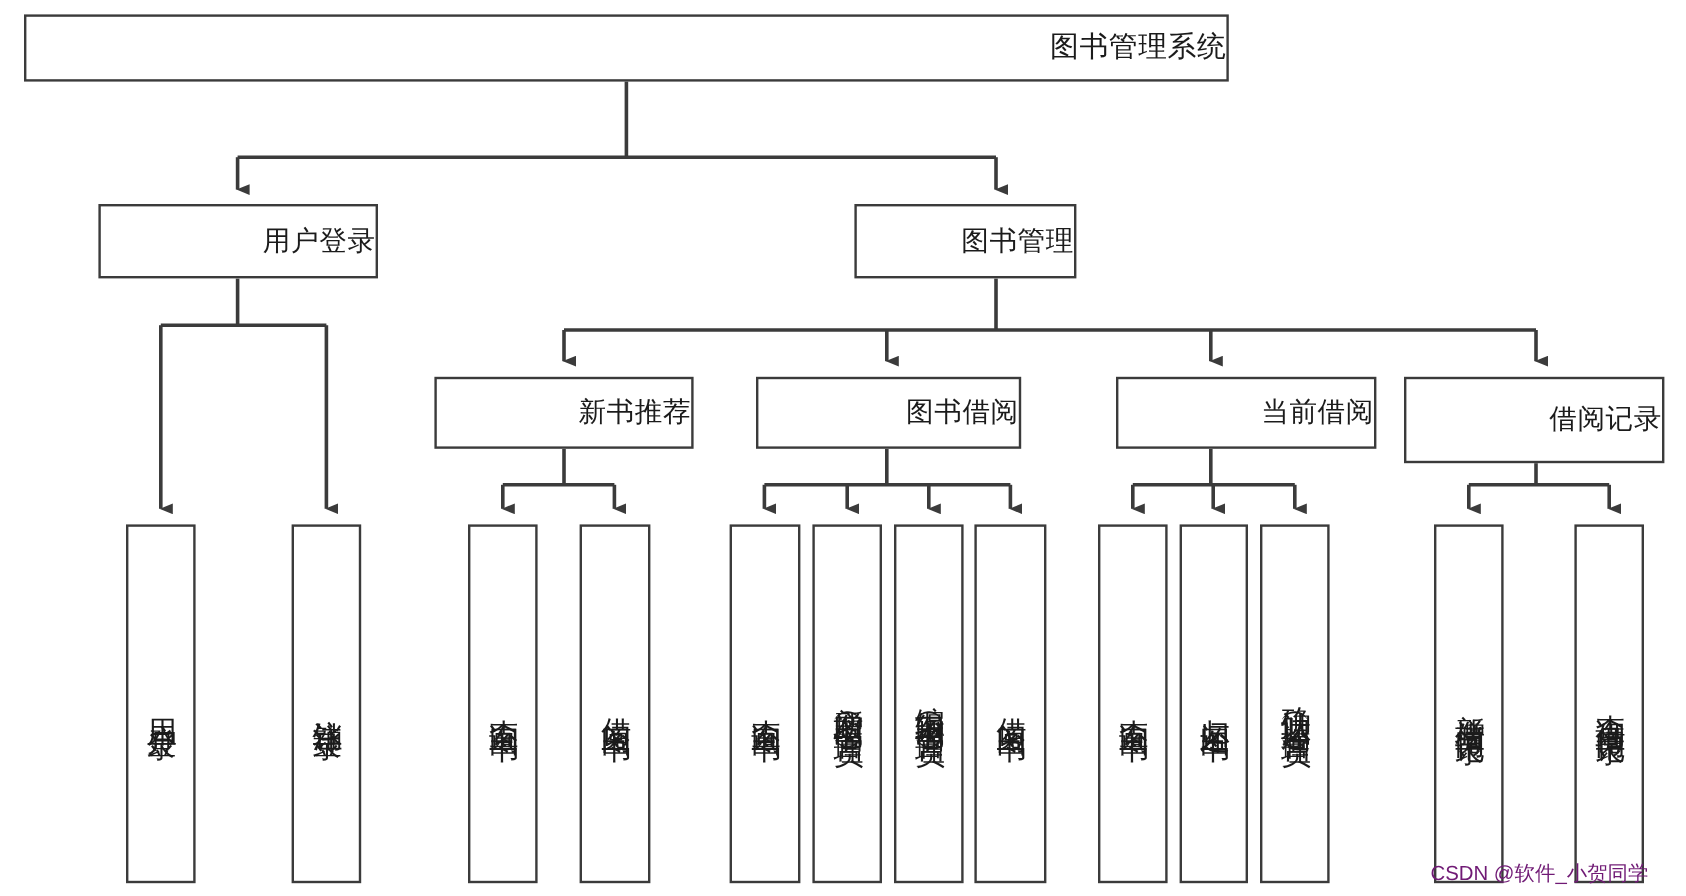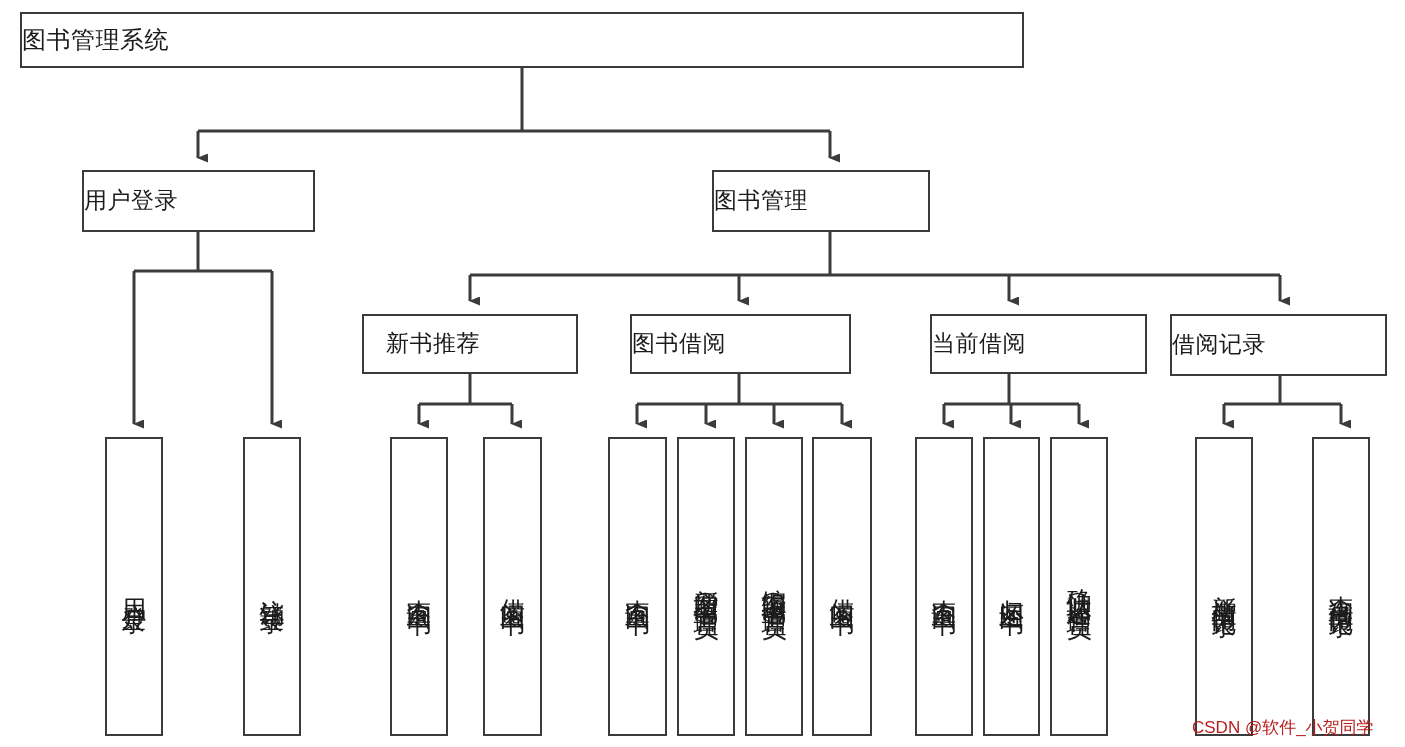--- a/index.html
+++ b/index.html
@@ -25,21 +25,21 @@
     height: 747px;
     pointer-events: none;
   }
   .node {
     position: absolute;
     box-sizing: border-box;
     background: #ffffff;
     border: 2px solid #3b3b3b;
     display: flex;
     align-items: center;
-    justify-content: flex-start;
+    justify-content: flex-end;
     color: #1b1b1b;
     z-index: 2;
   }
   .node .label {
     display: block;
     text-align: center;
     line-height: 1.18;
     letter-spacing: 0.5px;
   }
   
@@ -56,21 +56,21 @@
   .node.vert .label {
     writing-mode: vertical-rl;
     text-orientation: upright;
     font-size: 25px;
     line-height: 1.0;
     letter-spacing: 4px;
     max-height: 100%;
   }
   .watermark {
     position: absolute;
-    color: #b91c1c;
+    color: #701a75;
     font-size: 17px;
     white-space: nowrap;
     z-index: 5;
     font-family: "Liberation Sans", "DejaVu Sans", sans-serif;
   }
 </style>
 </head>
 <body>
 
 <div id="canvas">
@@ -126,37 +126,37 @@
   </svg>
 
   <div class="node horiz root" style="left:20px; top:12px; width:1004px; height:56px;">
     <span class="label">图书管理系统</span>
   </div>
 
   <div class="node horiz" style="left:82px; top:170px; width:233px; height:62px;">
     <span class="label">用户登录</span>
   </div>
 
-  <div class="node horiz" style="left:712px; top:170px; width:218px; height:62px;">
+  <div class="node horiz" style="left:712px; top:170px; width:185px; height:62px;">
     <span class="label">图书管理</span>
   </div>
 
   <div class="node horiz" style="left:362px; top:314px; width:216px; height:60px;padding-left:22px;">
     <span class="label">新书推荐</span>
   </div>
 
   <div class="node horiz" style="left:630px; top:314px; width:221px; height:60px;">
     <span class="label">图书借阅</span>
   </div>
 
   <div class="node horiz" style="left:930px; top:314px; width:217px; height:60px;">
     <span class="label">当前借阅</span>
   </div>
 
-  <div class="node horiz" style="left:1170px; top:314px; width:217px; height:62px;">
+  <div class="node horiz" style="left:1170px; top:314px; width:217px; height:72px;">
     <span class="label">借阅记录</span>
   </div>
 
   <div class="node vert" style="left:105px; top:437px; width:58px; height:299px;">
     <span class="label">用户登录</span>
   </div>
 
   <div class="node vert" style="left:243px; top:437px; width:58px; height:299px;">
     <span class="label">注销登录</span>
   </div>

